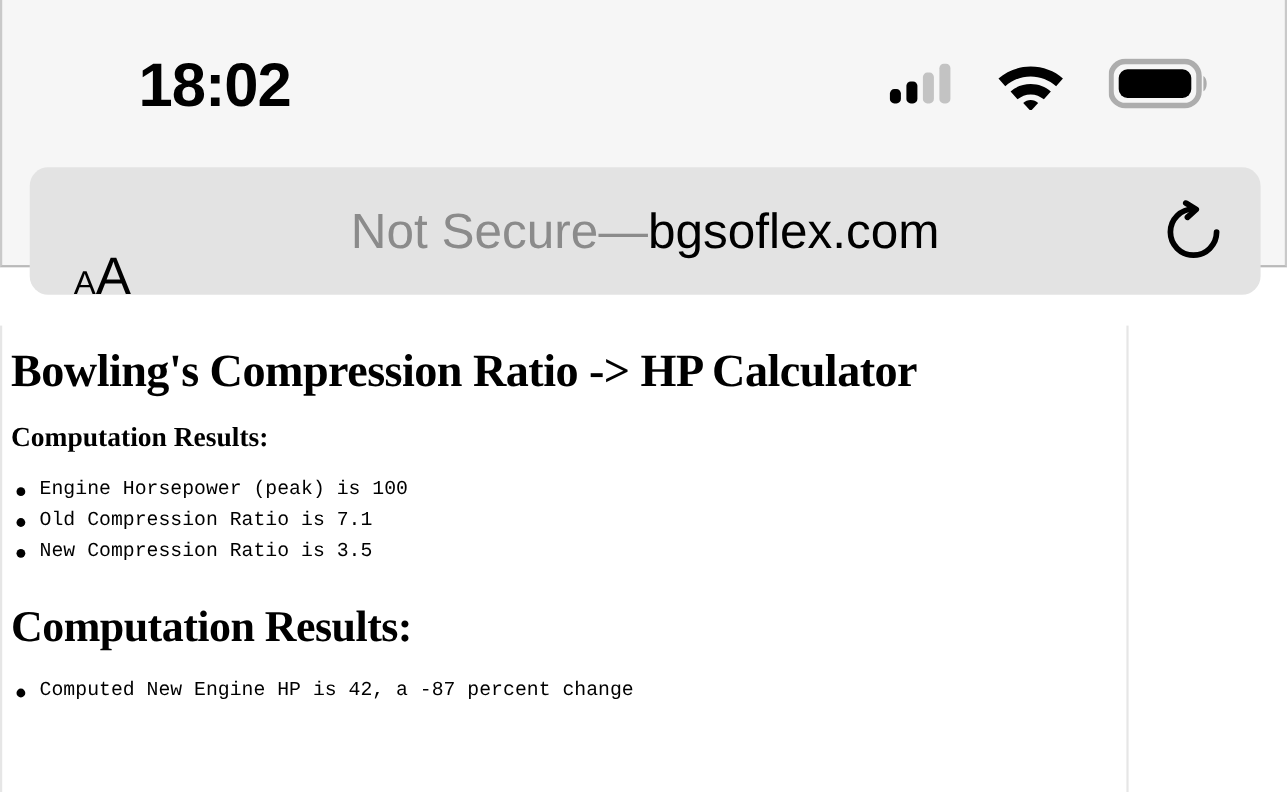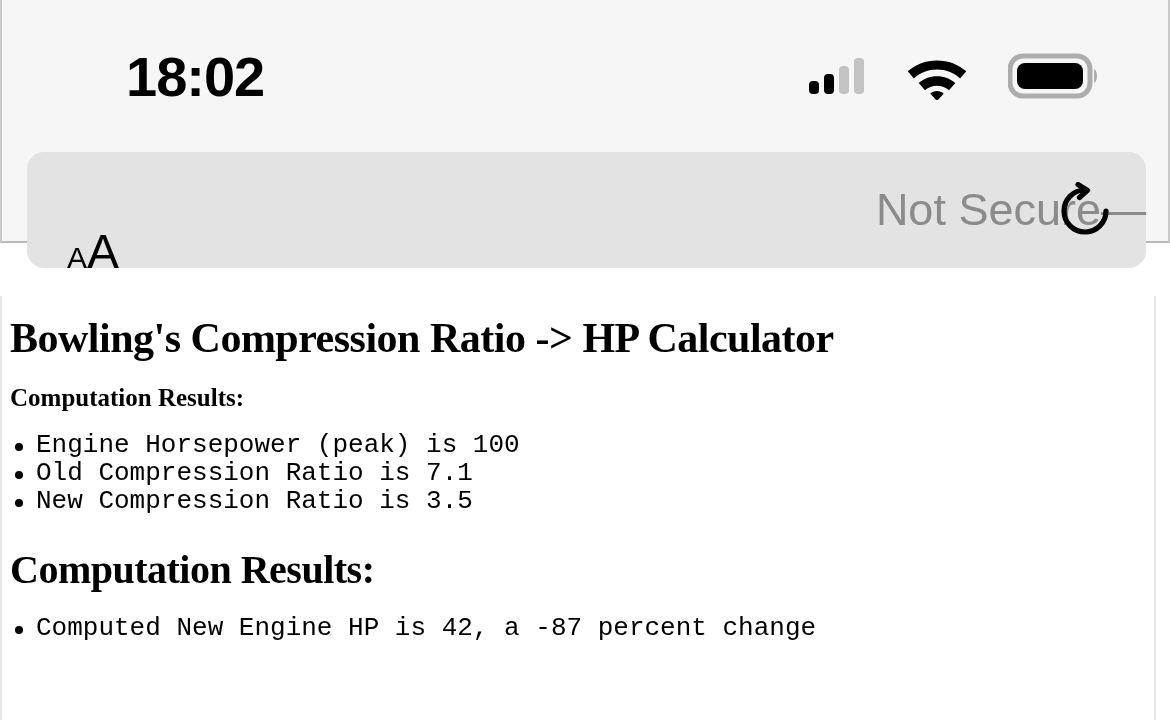--- a/index.html
+++ b/index.html
@@ -131,21 +131,21 @@
     font-family: "Liberation Sans", sans-serif;
   }
   .url-display {
     position: absolute;
     left: 0;
     top: 0;
     width: 1119px;
     height: 116px;
     display: flex;
     align-items: center;
-    justify-content: flex-end;
+    justify-content: center;
     font-size: 45px;
     white-space: nowrap;
     font-family: "Liberation Sans", sans-serif;
   }
   .url-warning {
     color: #8b8b8b;
     font-weight: 400;
   }
   .url-domain {
     color: #000000;
@@ -158,21 +158,21 @@
     width: 58px;
     height: 58px;
     line-height: 0;
   }
 
   
   .page-content {
     position: absolute;
     left: 0;
     top: 296px;
-    width: 1156px;
+    width: 1026px;
     height: 424px;
     background: #ffffff;
     box-sizing: border-box;
     border-left: 2px solid #e6e6e6;
     border-right: 2px solid #e6e6e6;
     padding: 0 8px;
   }
 
   .page-title {
     margin: 18px 0 0 0;
@@ -209,21 +209,21 @@
     padding: 0;
     list-style: none;
   }
   ul.result-list.second {
     margin-top: 22px;
   }
   ul.result-list li {
     position: relative;
     padding-left: 26px;
     font-family: "Liberation Mono", monospace;
-    font-size: 26px;
+    font-size: 18px;
     line-height: 28px;
     color: #000000;
     white-space: pre;
   }
   ul.result-list li::before {
     content: "";
     position: absolute;
     left: 5px;
     top: 12px;
     width: 8px;
@@ -273,20 +273,21 @@
     <div class="address-bar">
 
       <div class="aa-button">
         <span class="small-a">A</span>
           <span class="big-a">A</span>
       </div>
 
       <div class="url-display">
         <span class="url-warning">Not Secure</span>
           <span class="url-warning"> — </span>
+          <span class="url-domain">bgsoflex.com</span>
       </div>
 
       <div class="reload-button">
         <svg width="58" height="58" viewBox="0 0 58 58">
           <path d="M29 8 A21 21 0 1 0 50 29" fill="none" stroke="#000" stroke-width="5.2" stroke-linecap="round"></path>
           <path d="M22 2.5 L31.5 8.4 L23.5 15.5" fill="none" stroke="#000" stroke-width="5.2" stroke-linecap="round" stroke-linejoin="round"></path>
         </svg>
       </div>
 
     </div>

